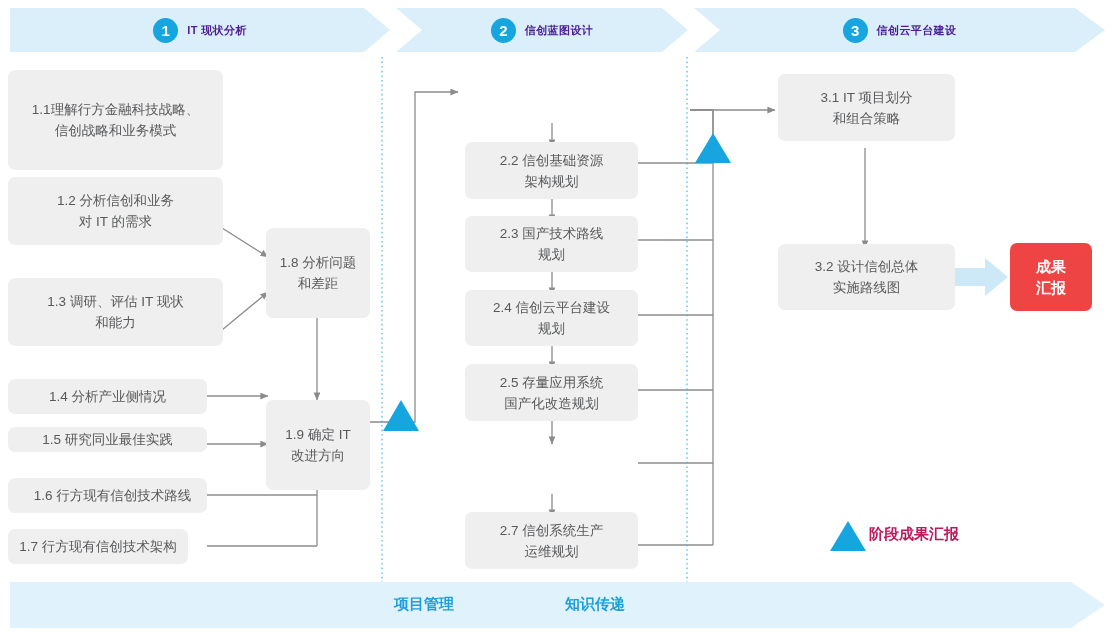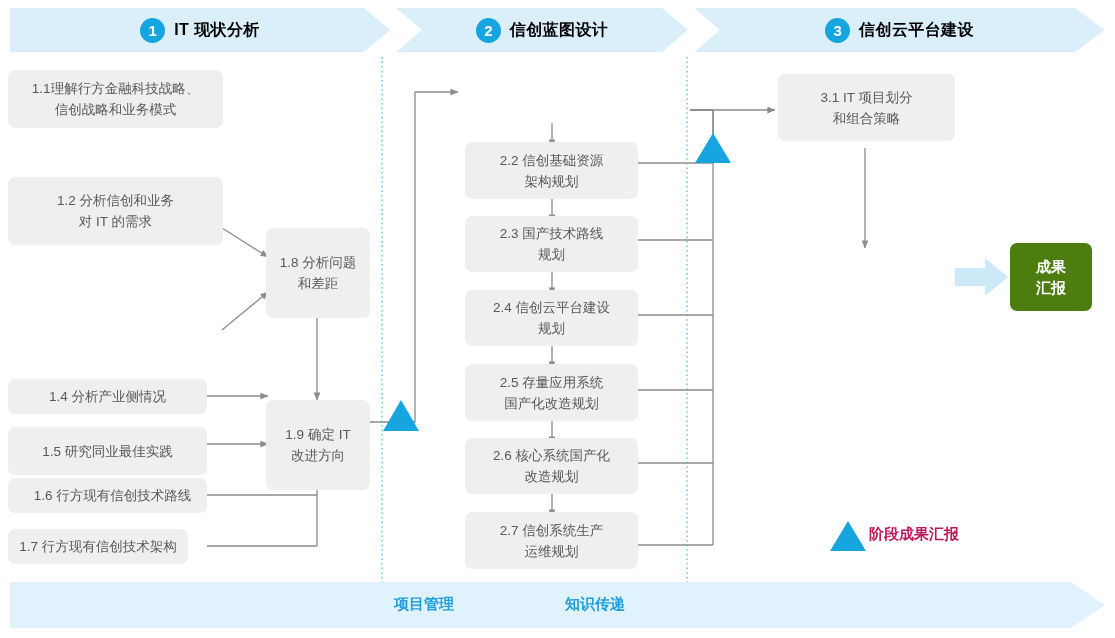--- a/index.html
+++ b/index.html
@@ -32,21 +32,21 @@
      clip-path:polygon(0 0, calc(100% - 30px) 0, 100% 50%, calc(100% - 30px) 100%, 0 100%, 26px 50%);}
   .phase-inner{display:flex;align-items:center;gap:9px;}
   .phase-num{
     width:25px;height:25px;border-radius:50%;
     background:#17A5E0;color:#fff;
     font-size:15px;font-weight:bold;
     display:flex;align-items:center;justify-content:center;
     line-height:1;
   }
   .phase-title{
-    color:#000000;font-size:16px;font-weight:bold;letter-spacing:.4px;
+    color:#4c1d95;font-size:11px;font-weight:bold;letter-spacing:.4px;
     white-space:nowrap;
   }
   
   .box{
     position:absolute;
     background:#EFEFEF;
     border-radius:7px;
     color:#58595B;
     font-size:13.5px;
     line-height:21px;
@@ -54,21 +54,21 @@
     align-items:center;
     justify-content:center;
     text-align:center;
     padding:2px 6px;
     box-sizing:border-box;
     white-space:pre-line;
   }
   
   .result-box{
     position:absolute;
-    background:#4d7c0f;
+    background:#ef4444;
     border-radius:7px;
     color:#ffffff;
     font-size:15px;
     font-weight:bold;
     line-height:21px;
     display:flex;align-items:center;justify-content:center;
     text-align:center;
     white-space:pre-line;
     box-sizing:border-box;
   }
@@ -187,49 +187,51 @@
       <path d="M955,268 L985,268 L985,258 L1008,277 L985,296 L985,286 L955,286 z" fill="#CDE9F8"></path>
     </g>
 
     <g fill="#17A5E0">
       <polygon points="401,400 419,431 383,431"></polygon>
       <polygon points="713,133 731,163 695,163"></polygon>
       <polygon points="848,521 866,551 830,551"></polygon>
     </g>
   </svg>
 
-  <div class="box" style="left:8px;  top:70px;  width:215px; height:58px;">1.1理解行方金融科技战略、
+  <div class="box" style="left:8px;  top:70px;  width:215px; height:100px;">1.1理解行方金融科技战略、
 信创战略和业务模式</div>
   <div class="box" style="left:8px;  top:177px; width:215px; height:68px;">1.2 分析信创和业务
 对 IT 的需求</div>
+  <div class="box" style="left:8px;  top:278px; width:215px; height:68px;">1.3 调研、评估 IT 现状
+和能力</div>
   <div class="box" style="left:8px;  top:379px; width:199px; height:35px;">1.4 分析产业侧情况</div>
-  <div class="box" style="left:8px;  top:427px; width:199px; height:48px;">1.5 研究同业最佳实践</div>
+  <div class="box" style="left:8px;  top:427px; width:199px; height:25px;">1.5 研究同业最佳实践</div>
   <div class="box" style="left:8px;  top:478px; width:199px; height:35px;padding-left:16px;">1.6 行方现有信创技术路线</div>
   <div class="box" style="left:8px;  top:529px; width:180px; height:35px;">1.7 行方现有信创技术架构</div>
 
   <div class="box" style="left:266px; top:228px; width:104px; height:90px;">1.8 分析问题
 和差距</div>
   <div class="box" style="left:266px; top:400px; width:104px; height:90px;">1.9 确定 IT
 改进方向</div>
 
   <div class="box" style="left:465px; top:142px; width:173px; height:57px;">2.2 信创基础资源
 架构规划</div>
   <div class="box" style="left:465px; top:216px; width:173px; height:56px;">2.3 国产技术路线
 规划</div>
   <div class="box" style="left:465px; top:290px; width:173px; height:56px;">2.4 信创云平台建设
 规划</div>
   <div class="box" style="left:465px; top:364px; width:173px; height:57px;">2.5 存量应用系统
 国产化改造规划</div>
-  <div class="box" style="left:465px; top:438px; width:173px; height:56px;">2.6 核心系统国产化
-改造规划</div>
   <div class="box" style="left:465px; top:512px; width:173px; height:57px;">2.7 信创系统生产
 运维规划</div>
 
   <div class="box" style="left:778px; top:74px;  width:177px; height:67px;">3.1 IT 项目划分
 和组合策略</div>
+  <div class="box" style="left:778px; top:244px; width:177px; height:66px;">3.2 设计信创总体
+实施路线图</div>
 
   <div class="result-box" style="left:1010px; top:243px; width:82px; height:68px;">成果
 汇报</div>
 
   <div class="legend-text">阶段成果汇报</div>
 
   <div class="footer-band"></div>
   <div class="footer-label" style="left:394px;">项目管理</div>
   <div class="footer-label" style="left:565px;">知识传递</div>
 

